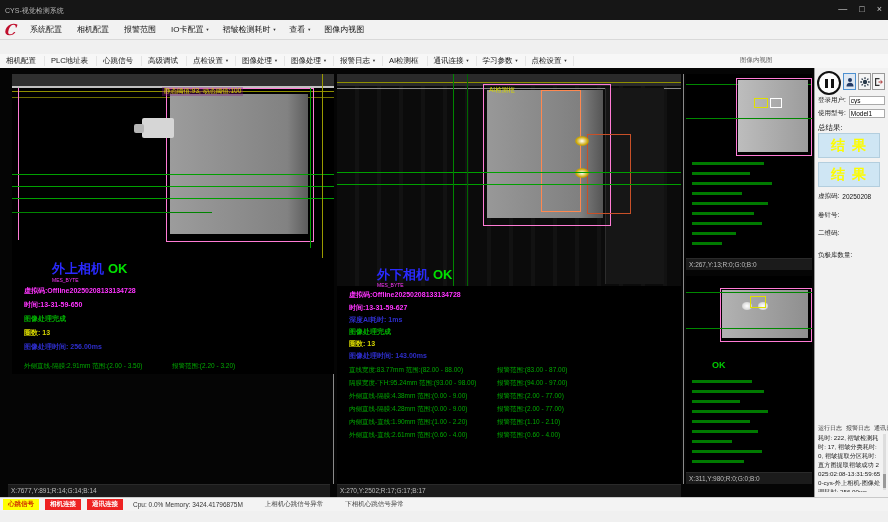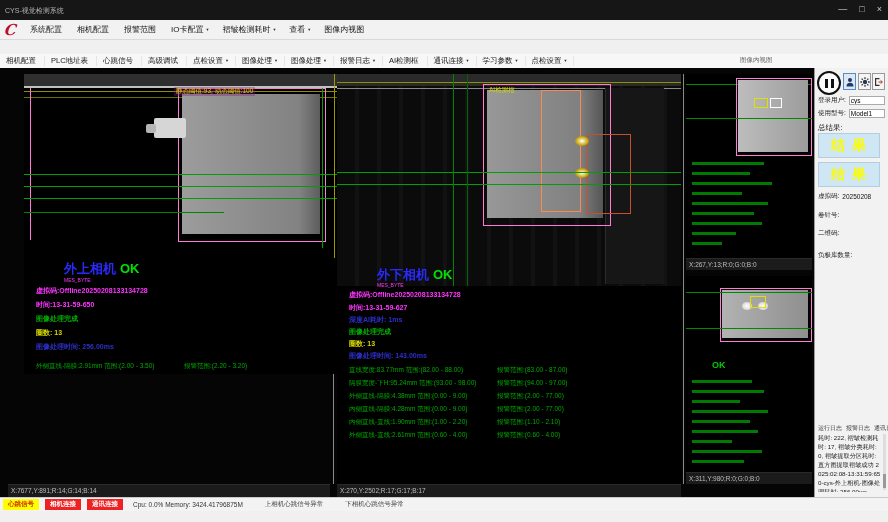--- a/index.html
+++ b/index.html
@@ -118,21 +118,21 @@
     <span class="titem"><span>通讯连接</span><span class="arr">▼</span></span>
     <span class="titem"><span>学习参数</span><span class="arr">▼</span></span>
     <span class="titem"><span>点检设置</span><span class="arr">▼</span></span>
     <span class="toolbar-right-label">图像内视图</span>
   </div>
 
   <div class="abs main"></div>
   <div class="divider" style="left:333px;top:74px;height:410px;"></div>
   <div class="divider" style="left:683px;top:74px;height:410px;"></div>
 
-  <div class="canvas" style="left:24px;top:74px;width:322px;height:300px;">
+  <div class="canvas" style="left:12px;top:74px;width:322px;height:300px;">
     <div class="band" style="left:0;top:0;width:322px;height:12px;background:#2f2f2f;"></div>
     <div class="hline" style="left:0;top:12px;width:322px;height:2px;background:#c0c0c0;"></div>
     <div class="hline" style="left:0;top:17px;width:322px;height:1px;background:#8f8f00;"></div>
     <div class="hline" style="left:0;top:23px;width:322px;height:1px;background:#6e6e00;"></div>
     <div class="vline" style="left:6px;top:14px;width:1px;height:152px;background:#ff7bd5;"></div>
     <div class="block" style="left:158px;top:20px;width:138px;height:140px;background:linear-gradient(90deg,#9c9c9c,#828282 85%,#5d5d5d);"></div>
     <div class="outline" style="left:154px;top:14px;width:146px;height:152px;border:1px solid #ff7bd5;"></div>
     <div class="block" style="left:130px;top:44px;width:32px;height:20px;background:#d6d6d6;border-radius:2px;"></div>
     <div class="block" style="left:122px;top:50px;width:10px;height:9px;background:#b5b5b5;border-radius:2px;"></div>
     <div class="hline" style="left:0;top:100px;width:322px;height:1px;background:#00a000;"></div>

